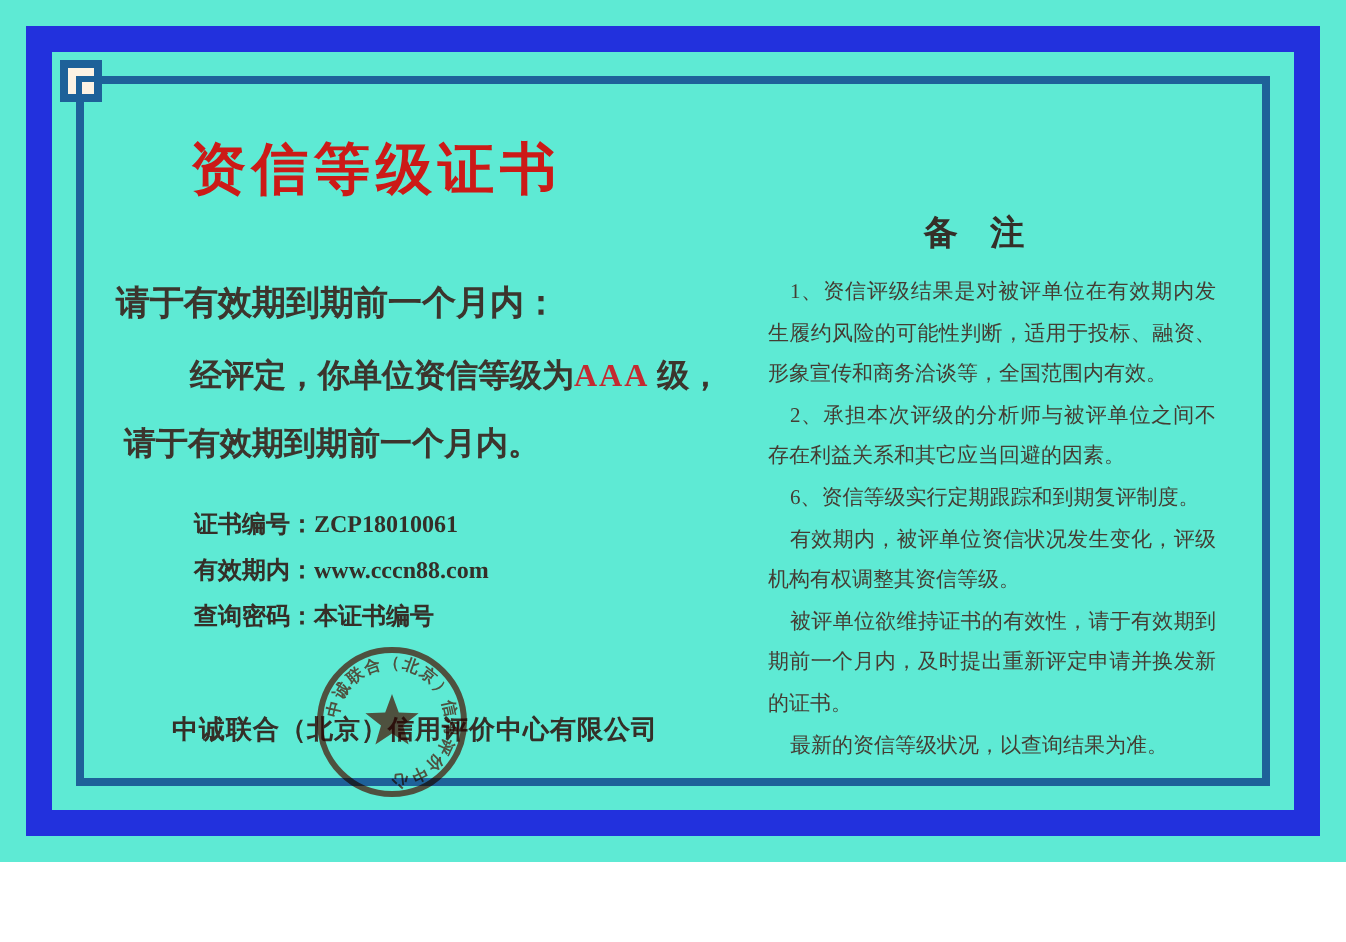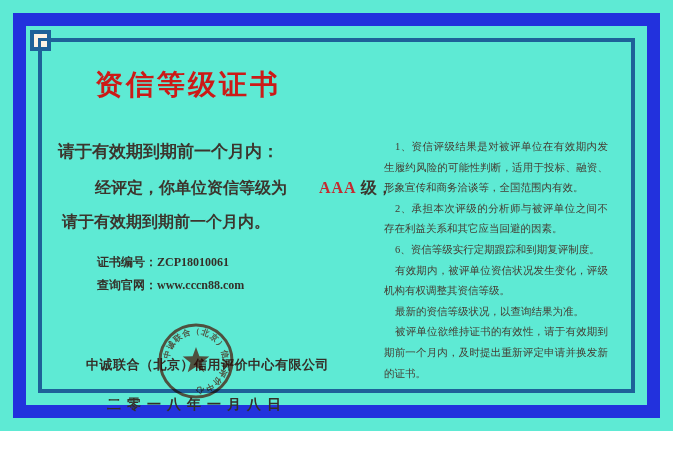--- a/index.html
+++ b/index.html
@@ -45,21 +45,21 @@
     letter-spacing:3px;white-space:nowrap;
   }
   .salutation{
     position:absolute;left:58px;top:140px;
     font-size:17px;font-weight:bold;color:#3c352d;white-space:nowrap;
   }
   .body-line1{
     position:absolute;left:95px;top:178px;
     font-size:16px;font-weight:bold;color:#3c352d;white-space:nowrap;
   }
-  .body-line1 .rating{color:#c42a30;letter-spacing:1px;padding-left:32px;}
+  .body-line1 .rating{color:#c42a30;letter-spacing:1px;}
   .body-line2{
     position:absolute;left:62px;top:212px;
     font-size:16px;font-weight:bold;color:#3c352d;white-space:nowrap;
   }
   .fields{position:absolute;left:97px;top:254px;}
   .field-row{
     font-size:12px;font-weight:bold;color:#352f28;
     height:23px;line-height:16px;white-space:nowrap;
   }
   .issuer{
@@ -118,40 +118,41 @@
   <div class="title">资信等级证书</div>
 
   <div class="salutation">请于有效期到期前一个月内：</div>
 
   <div class="body-line1"><span>经评定，你单位资信等级为</span><span class="rating">AAA</span><span> 级，</span></div>
 
   <div class="body-line2">请于有效期到期前一个月内。</div>
 
   <div class="fields">
     <div class="field-row"><span>证书编号：</span><span>ZCP18010061</span></div>
-    <div class="field-row"><span>查询官网：</span><span>www.cccn88.com</span></div>
+    <div class="field-row"><span>有效期内：</span><span>www.cccn88.com</span></div>
+    <div class="field-row"><span>查询密码：</span><span>本证书编号</span></div>
   </div>
 
   <div class="issuer">中诚联合（北京）信用评价中心有限公司</div>
-  <div class="issue-date">二零一八年一月八日</div>
 
   <svg class="seal" viewBox="0 0 78 78" xmlns="http://www.w3.org/2000/svg">
     <circle cx="39" cy="39" r="36" fill="none" stroke="#d04638" stroke-width="3"></circle>
     <defs>
       <path id="sealArc" d="M 12 39 A 27 27 0 1 1 66 39 A 27 27 0 1 1 12 39" fill="none"></path>
     </defs>
     <text font-size="8" fill="#d04638" letter-spacing="1" font-weight="bold">
       <textPath href="#sealArc" startOffset="2">中诚联合（北京）信用评价中心</textPath>
     </text>
     <polygon fill="#d04638" points="39,25 42.4,34.3 52.3,34.6 44.5,40.8 47.3,50.3 39,44.7 30.7,50.3 33.5,40.8 25.7,34.6 35.6,34.3"></polygon>
   </svg>
 
+  <div class="notes-title">备 注</div>
 
   <div class="notes">
     <p>1、资信评级结果是对被评单位在有效期内发生履约风险的可能性判断，适用于投标、融资、形象宣传和商务洽谈等，全国范围内有效。</p>
     <p>2、承担本次评级的分析师与被评单位之间不存在利益关系和其它应当回避的因素。</p>
     <p>6、资信等级实行定期跟踪和到期复评制度。</p>
     <p>有效期内，被评单位资信状况发生变化，评级机构有权调整其资信等级。</p>
+    <p>被评单位欲维持证书的有效性，请于有效期到期前一个月内，及时提出重新评定申请并换发新的证书。</p>
     <p>最新的资信等级状况，以查询结果为准。</p>
-    <p>被评单位欲维持证书的有效性，请于有效期到期前一个月内，及时提出重新评定申请并换发新的证书。</p>
   </div>
 
 </div>
 
 </body></html>

